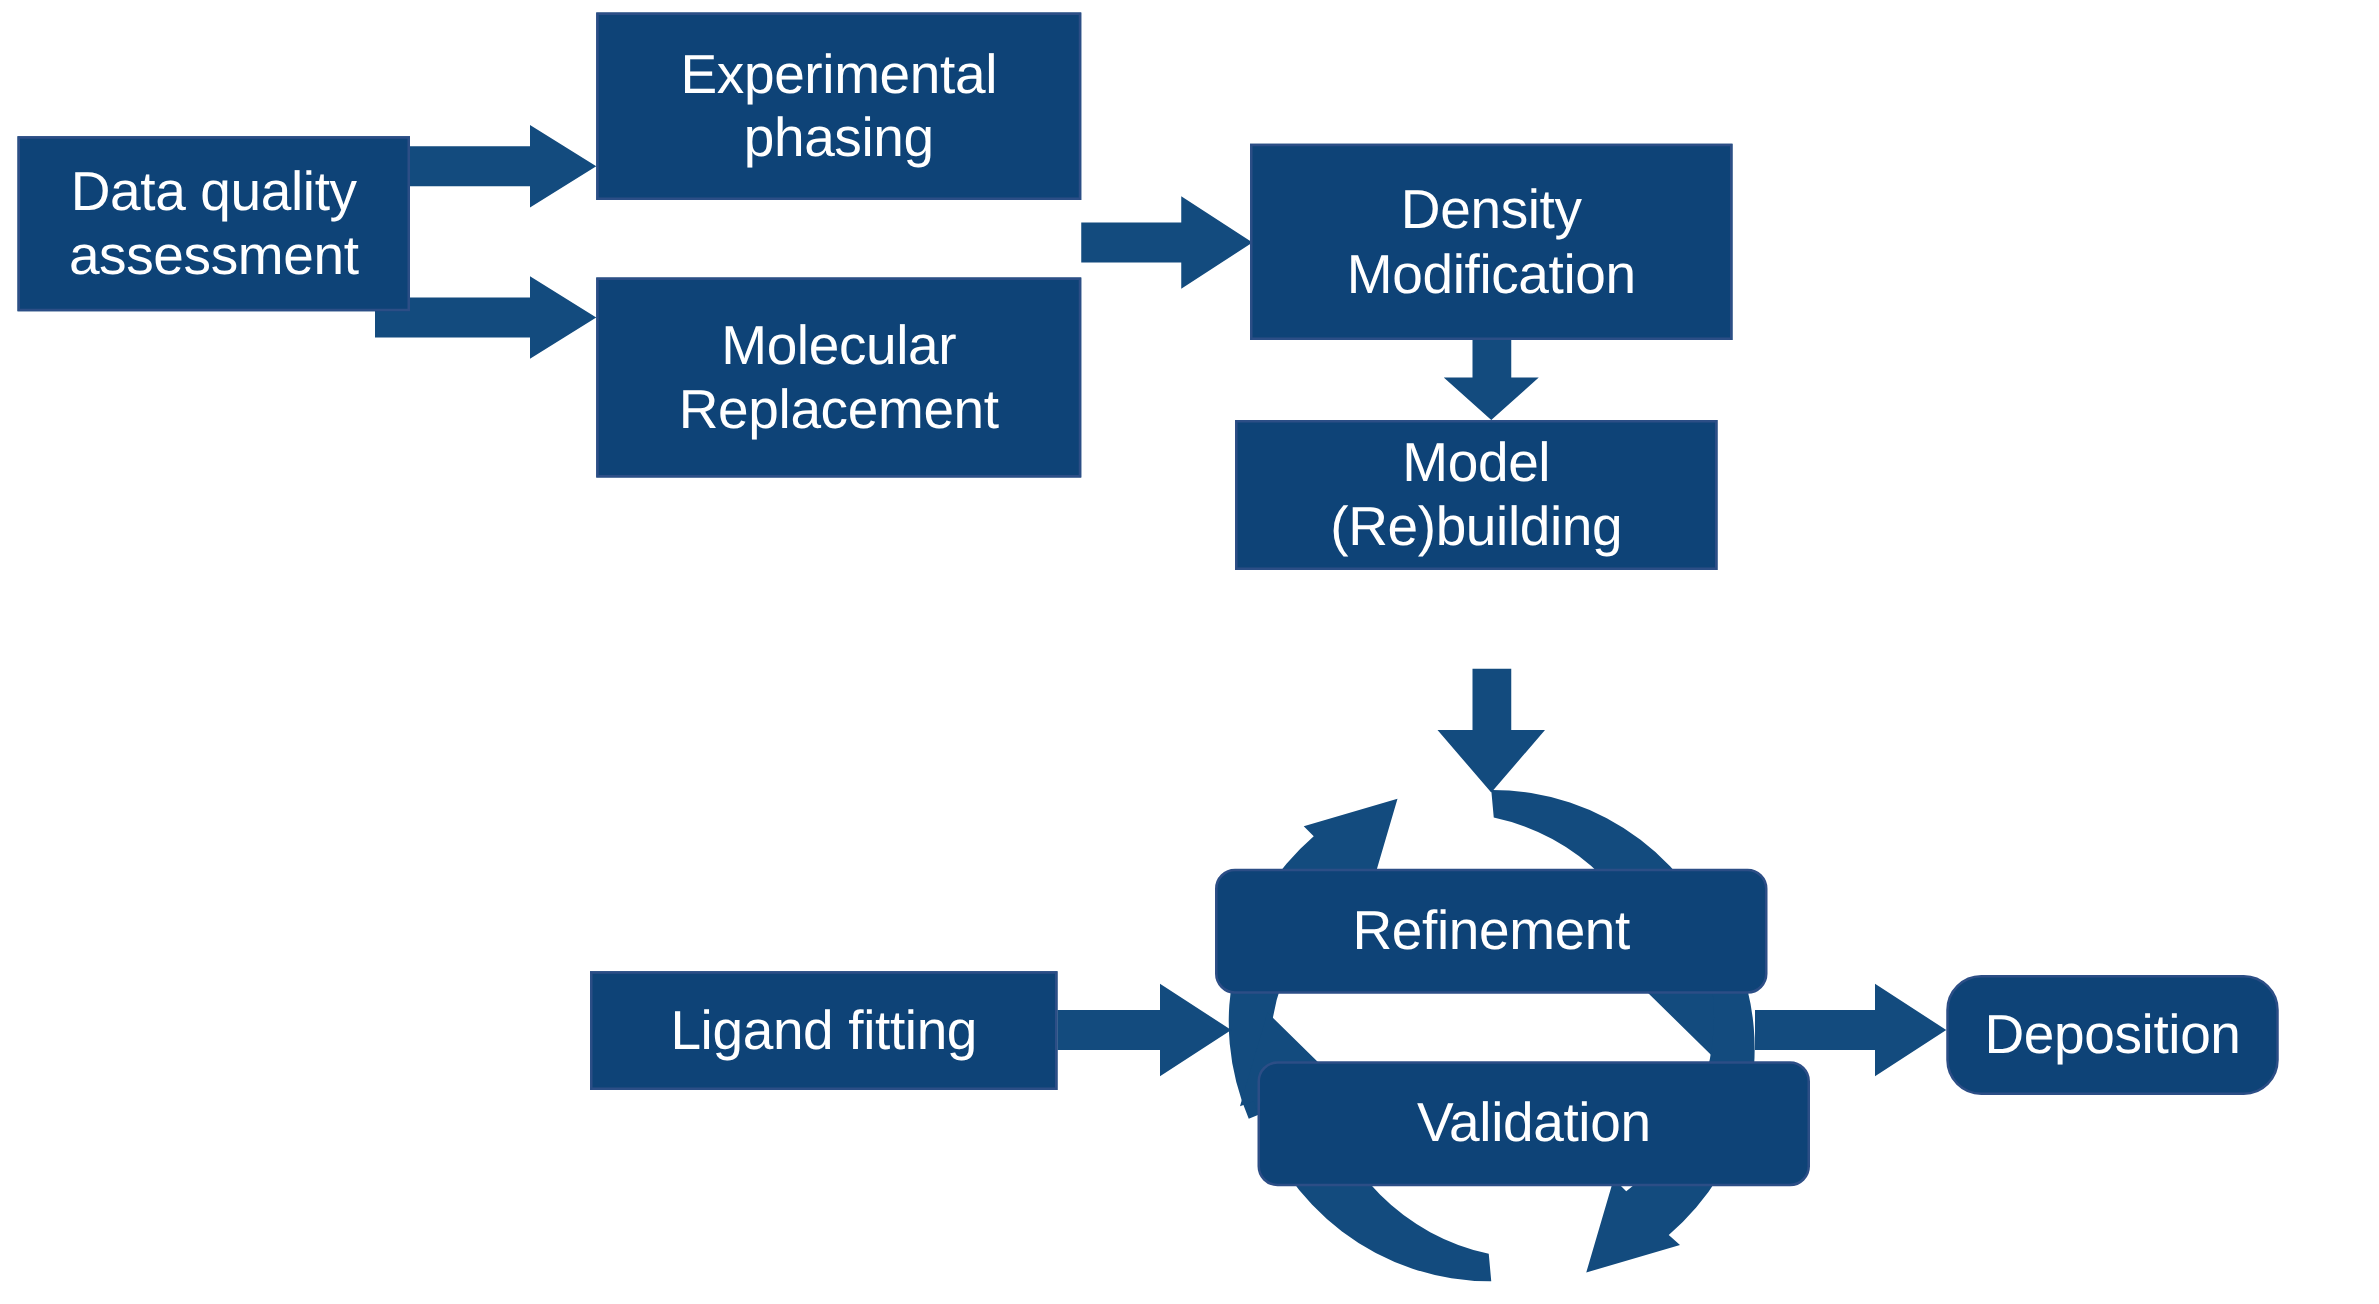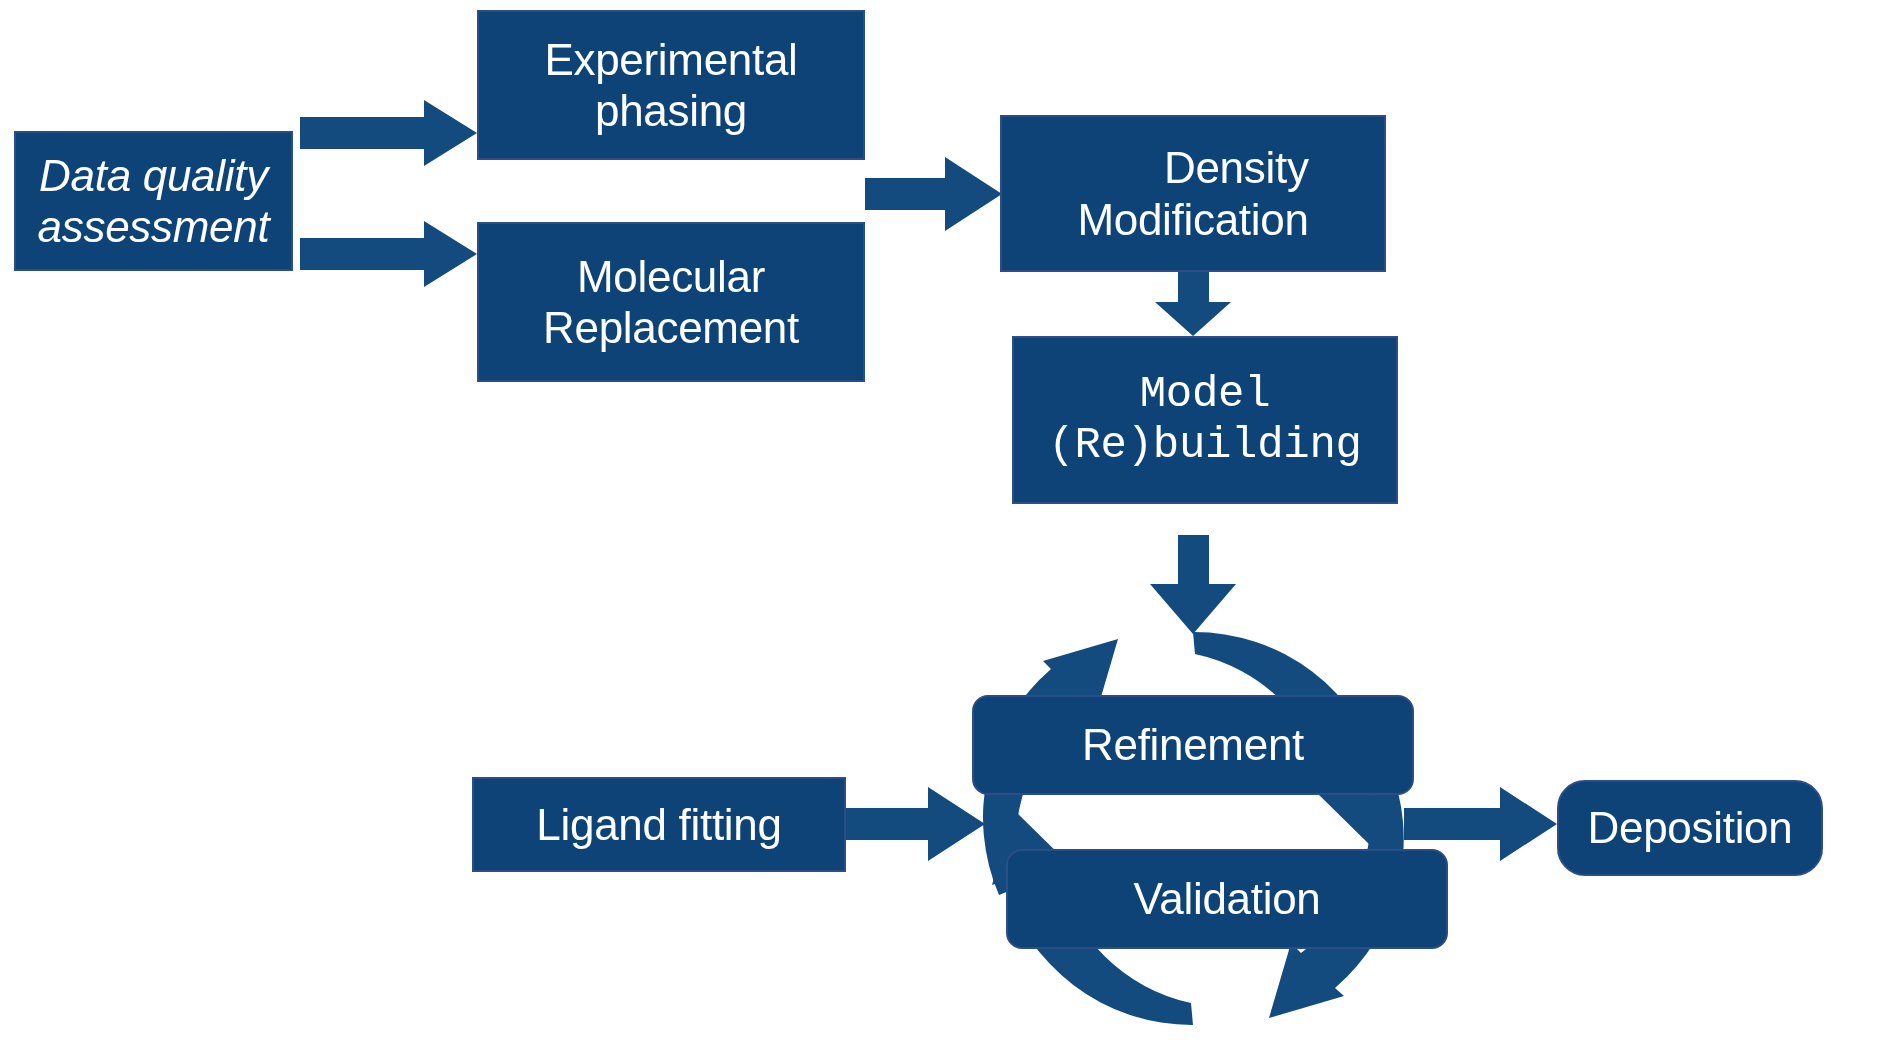--- a/index.html
+++ b/index.html
@@ -115,33 +115,33 @@
       <path d="M 1178 272 L 1209 272 L 1209 302 L 1231 302 L 1193 336 L 1155 302 L 1178 302 Z"></path>
 
       <path d="M 1178 535 L 1209 535 L 1209 584 L 1236 584 L 1193 634 L 1150 584 L 1178 584 Z"></path>
 
       <path d="M 846 808 L 928 808 L 928 787 L 985 824 L 928 861 L 928 840 L 846 840 Z"></path>
 
       <path d="M 1404 808 L 1500 808 L 1500 787 L 1557 824 L 1500 861 L 1500 840 L 1404 840 Z"></path>
     </g>
   </svg>
 
-  <div class="node" style="left:14px; top:131px; width:279px; height:140px;font-style:italic;">Data quality
+  <div class="node" style="left:14px; top:109px; width:314px; height:140px;">Data quality
 assessment</div>
 
   <div class="node" style="left:477px; top:222px; width:388px; height:160px;">Molecular
 Replacement</div>
 
   <div class="node" style="left:477px; top:10px; width:388px; height:150px;">Experimental
 phasing</div>
 
-  <div class="node" style="left:1000px; top:115px; width:386px; height:157px;text-align:right;">Density
+  <div class="node" style="left:1000px; top:115px; width:386px; height:157px;">Density
 Modification</div>
 
-  <div class="node" style="left:1012px; top:336px; width:386px; height:168px;font-family:Liberation Mono, monospace;">Model
+  <div class="node" style="left:988px; top:336px; width:386px; height:120px;">Model
 (Re)building</div>
 
   <div class="node cycle-node" style="left:972px; top:695px; width:442px; height:100px;">Refinement</div>
 
   <div class="node cycle-node" style="left:1006px; top:849px; width:442px; height:100px;">Validation</div>
 
   <div class="node" style="left:472px; top:777px; width:374px; height:95px;">Ligand fitting</div>
 
   <div class="node" style="left:1557px; top:780px; width:266px; height:96px;border-radius:28px;">Deposition</div>
 

